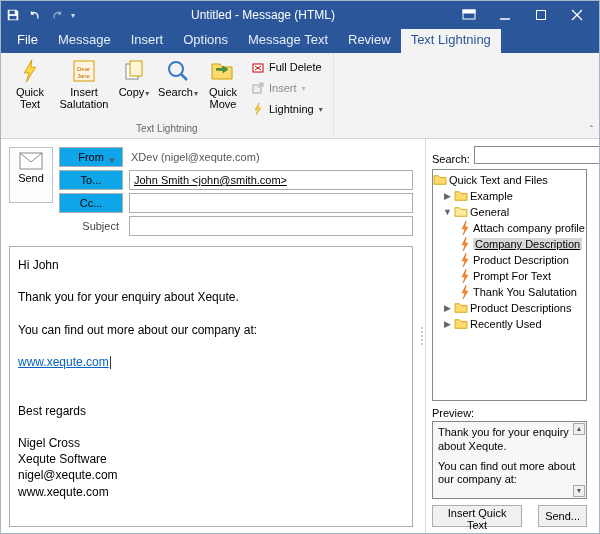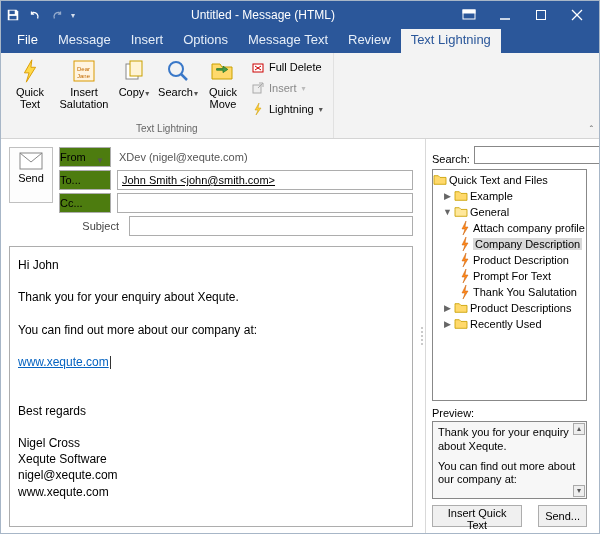--- a/index.html
+++ b/index.html
@@ -92,22 +92,22 @@
     text-align: center;
     font-size: 11px;
     background: #fdfdfd;
     display:flex; flex-direction:column; align-items:center; gap:2px;
     height: 56px;
   }
   .sendcol .env { width: 24px; height: 18px; }
   .fieldscol { flex: 1; display: flex; flex-direction: column; gap: 3px; }
   .row { display: flex; align-items: center; gap: 6px; }
   .fieldbtn {
-    width: 52px; height: 20px; border: 1px solid #adadad; background: #4d7c0f;
-    font-size: 11px; line-height: 18px; position: relative;
+    width: 64px; height: 20px; border: 1px solid #adadad; background: #0ea5e9;
+    font-size: 11px; text-align: center; line-height: 18px; position: relative;
   }
   .fieldbtn.from::after{content:"▼"; font-size:8px; position:absolute; right:6px; top:4px; color:#555;}
   .staticlabel { width: 64px; text-align: right; font-size: 11px; color: #444; padding-right: 4px;}
   .val-readonly { flex:1; font-size: 11px; color: #555; padding-left: 2px;}
   .input {
     flex: 1; height: 20px; border: 1px solid #adadad; background: #fff;
     font-size: 11px; padding: 2px 4px; font-family: inherit;
   }
   .input.to { text-decoration: underline; }
   .editor {
@@ -139,21 +139,21 @@
     padding: 2px 0;
     font-size: 11px;
     overflow: hidden;
   }
   .tree-line { display: flex; align-items: center; height: 16px; gap: 2px; white-space: nowrap;}
   .tw { display:inline-block; width: 9px; text-align:center; color:#666; font-size:9px;}
   .folder-icon { width: 14px; height: 12px; }
   .bolt { width: 12px; height: 14px; }
   .indent1 { padding-left: 10px; }
   .indent2 { padding-left: 26px; }
-  .tree-line.sel span.lbl { background: #d8d8d8; padding: 0 2px; }
+  .tree-line.sel span.lbl { background: #d8d8d8; padding: 0 2px; text-decoration: underline; }
   .previewlbl { font-size: 11px; margin: 6px 0 2px 0; }
   .previewbox {
     height: 78px;
     border: 1px solid #888;
     padding: 4px 5px;
     font-size: 11px;
     line-height: 1.25;
     position: relative;
     background: #f7f7f7;
   }

